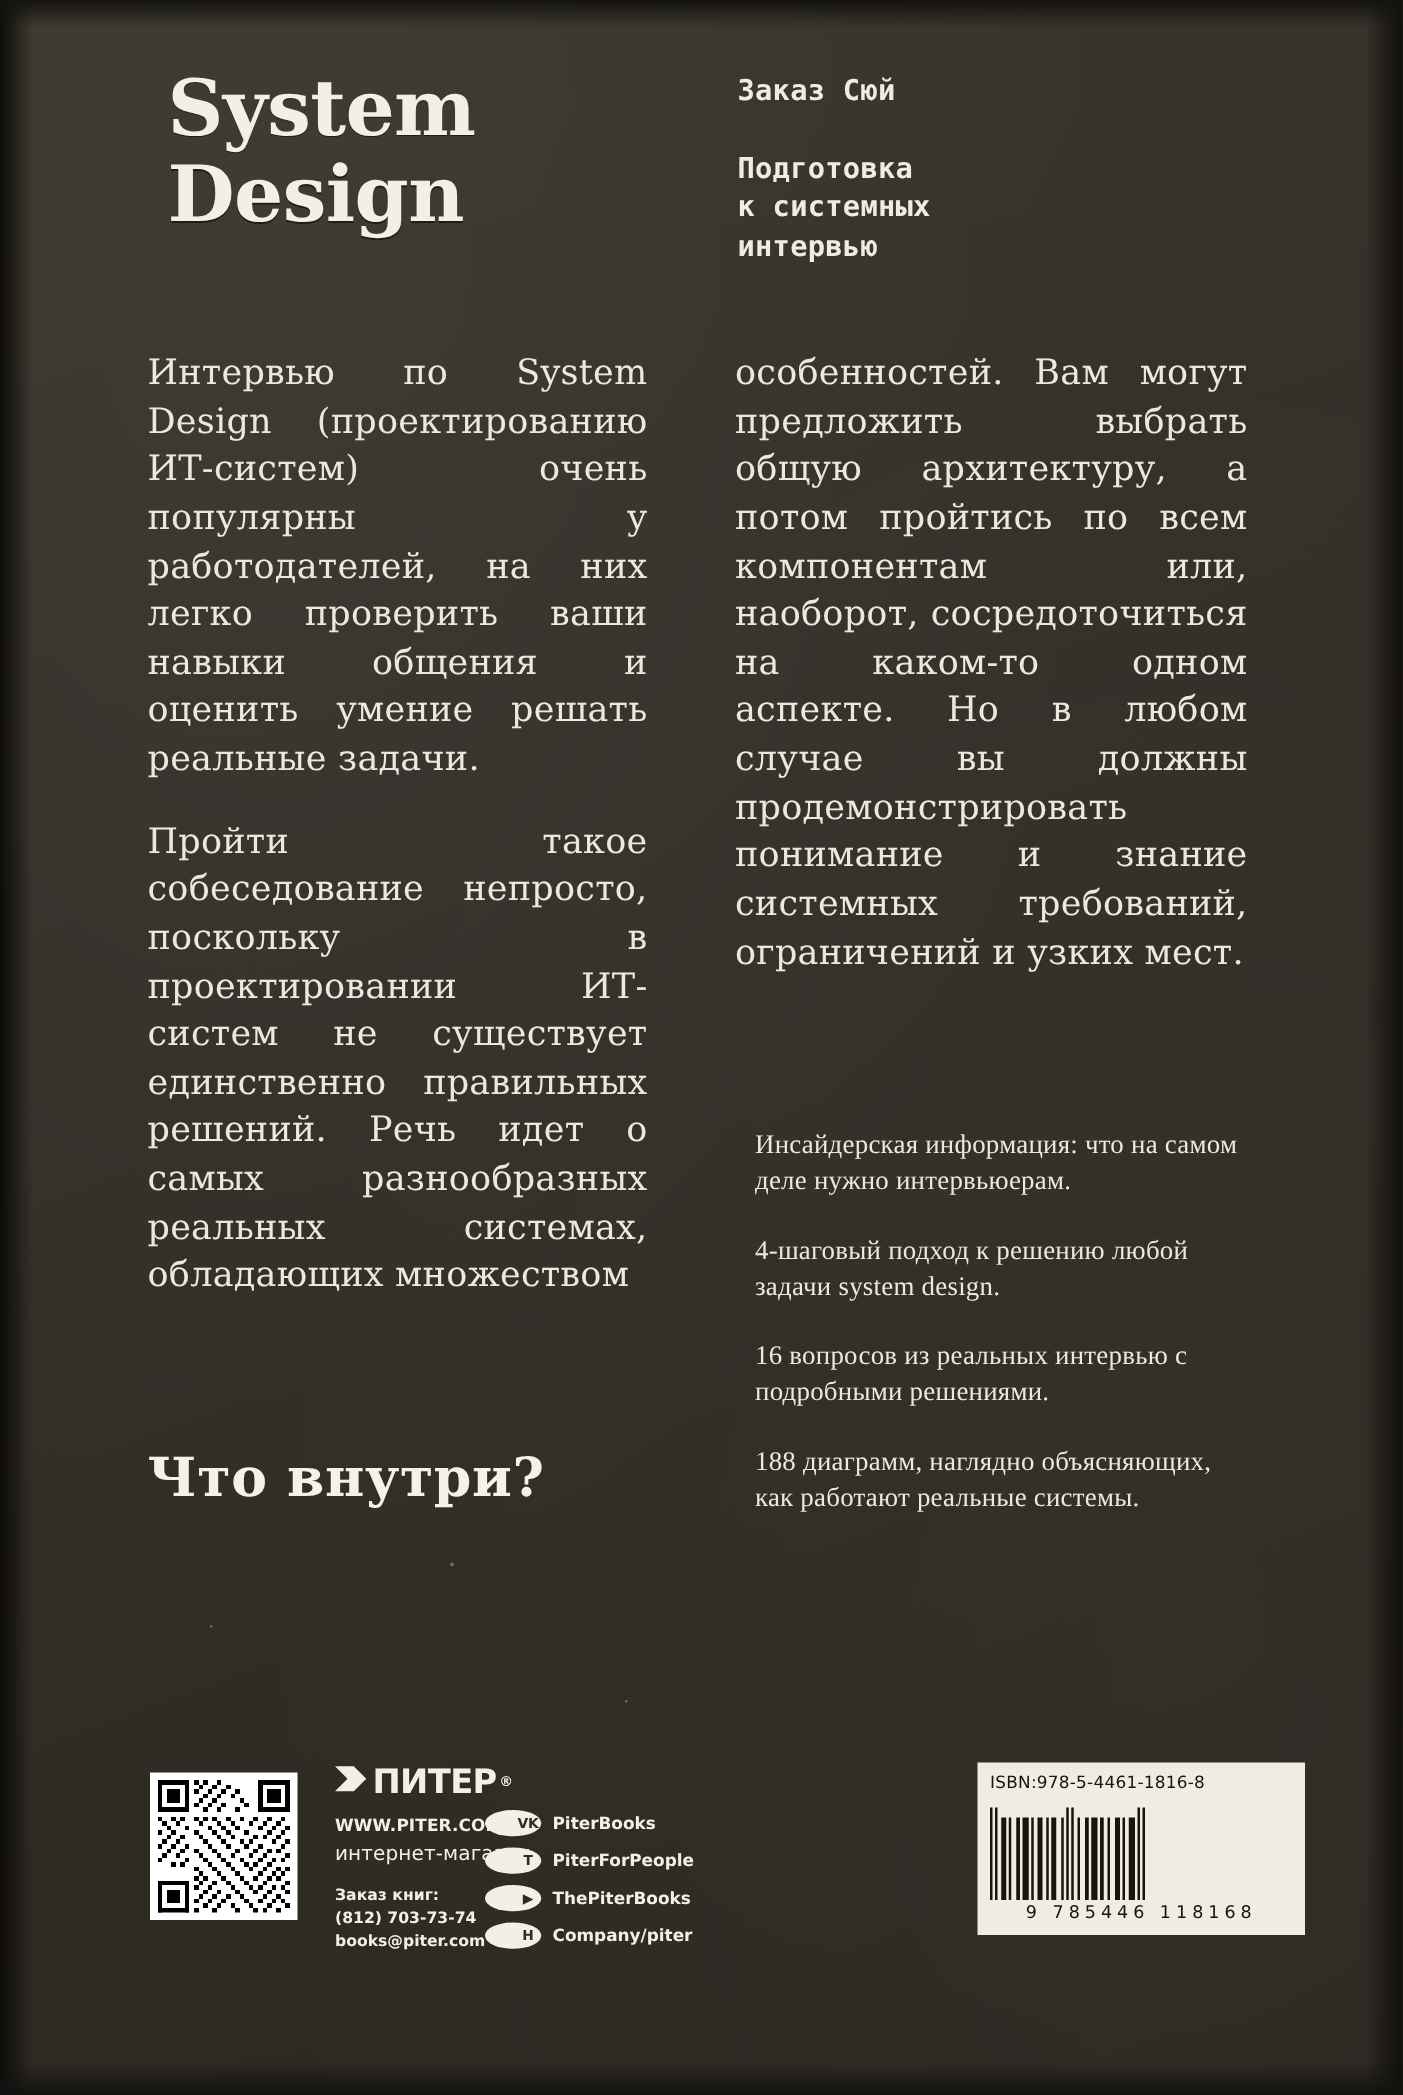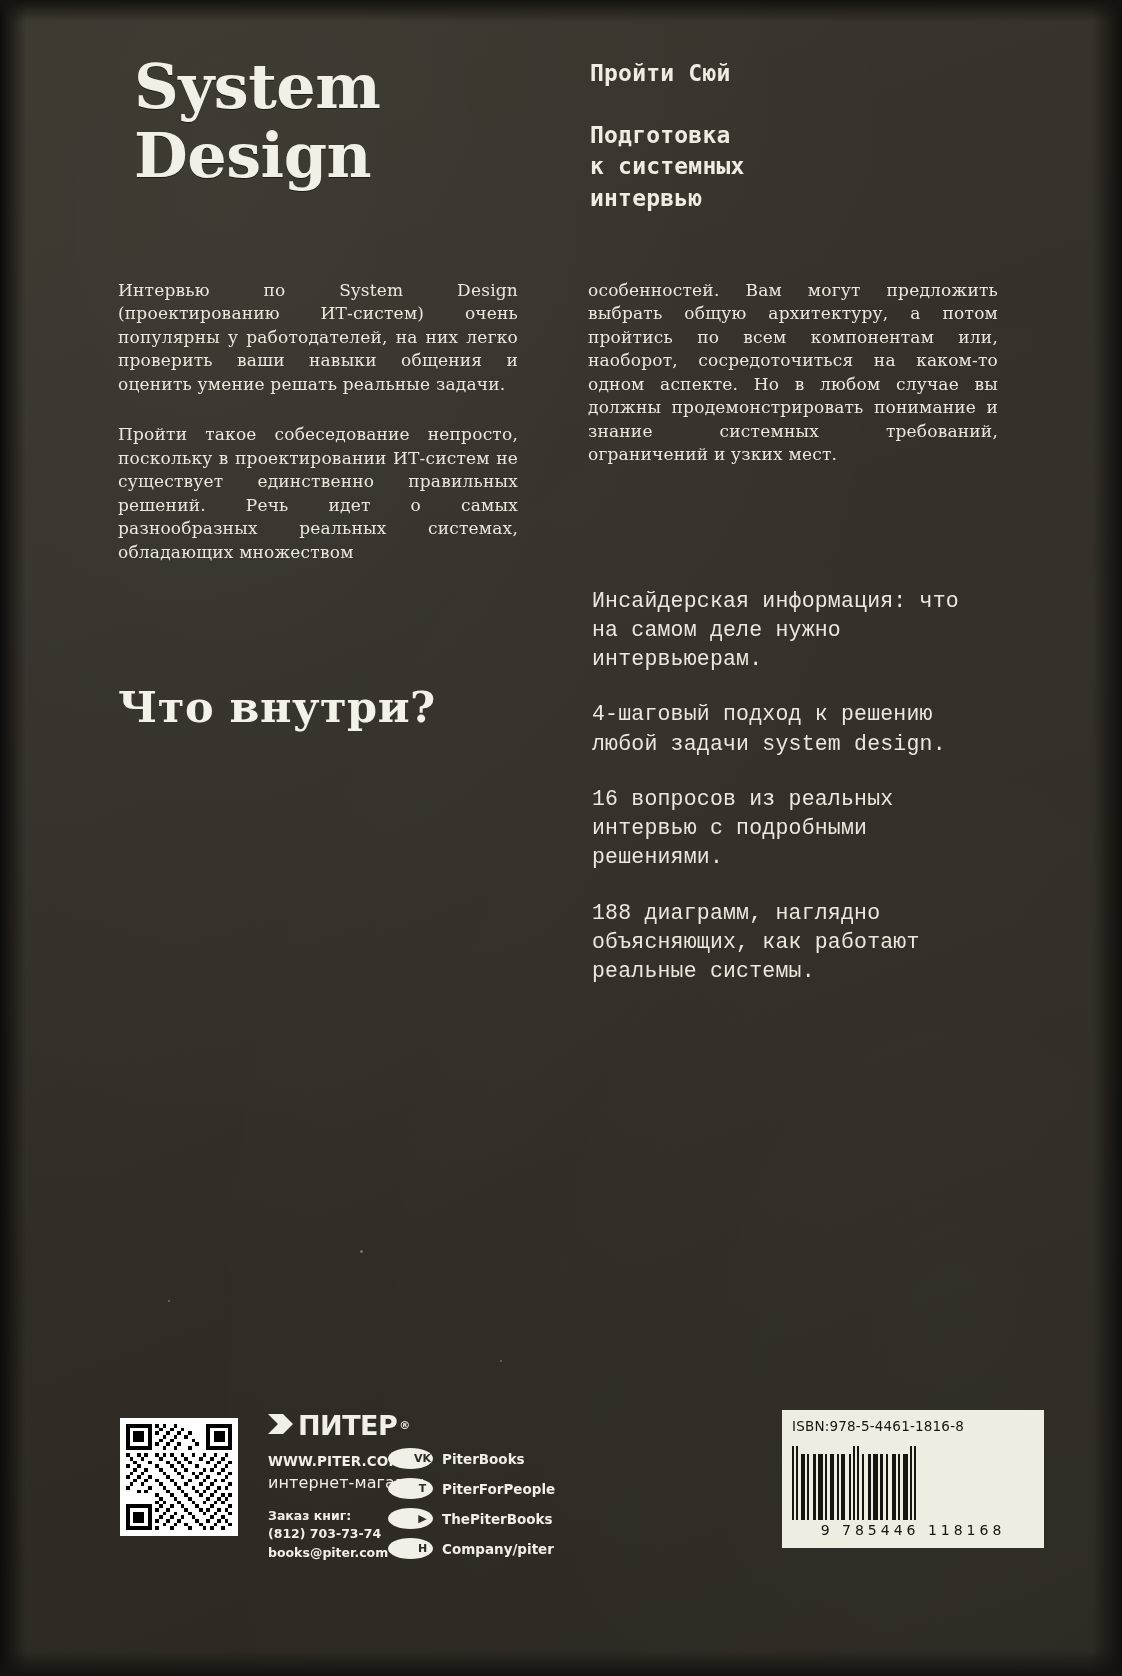--- a/index.html
+++ b/index.html
@@ -103,43 +103,43 @@
   }
   .col {
     width: 400px;
   }
   .col-right { width: 410px; }
 
   .body-text p {
     margin: 0 0 27px 0;
     color: #ece8dd;
     font-family: "DejaVu Serif", serif;
-    font-size: 17px;
+    font-size: 28px;
     line-height: 1.38;
     letter-spacing: 0.2px;
     text-align: justify;
   }
   .body-text p:last-child { margin-bottom: 0; }
 
   .section-heading {
     color: #f4f1e8;
     font-family: "DejaVu Serif", serif;
     font-weight: bold;
     font-size: 43px;
     letter-spacing: 0.5px;
     margin: 0;
   }
 
   .whats-inside-wrap {
     margin-top: 118px;
   }
   .inside-list p {
-    margin: 0 0 26px 4px;
+    margin: 0 0 26px 16px;
     color: #ece8dd;
-    font-family: Liberation Mono, monospace;
+    font-family: Liberation Serif, serif;
     font-size: 21.5px;
     line-height: 1.36;
     letter-spacing: 0.2px;
   }
   .inside-list p:last-child { margin-bottom: 0; }
   .inside-wrap { margin-top: 120px; }
 
   
   .footer {
     position: absolute;
@@ -290,21 +290,21 @@
   <div class="speck" style="left:168px;top:1300px;width:2px;height:2px;"></div>
   <div class="speck" style="left:500px;top:1360px;width:2px;height:2px;"></div>
 
   <div class="content">
 
     <div class="top">
       <div class="book-title">
         <div>System</div>
         <div>Design</div>
       </div>
-      <div class="author">Пройти Сюй</div>
+      <div class="author">Заказ Сюй</div>
       <div class="subtitle">
         <div>Подготовка</div>
         <div>к системных</div>
         <div>интервью</div>
       </div>
     </div>
 
     <div class="columns">
 
       <div class="col col-left">

